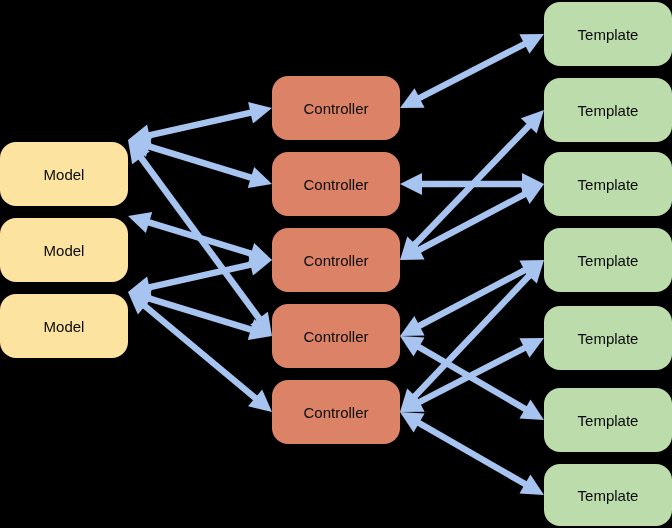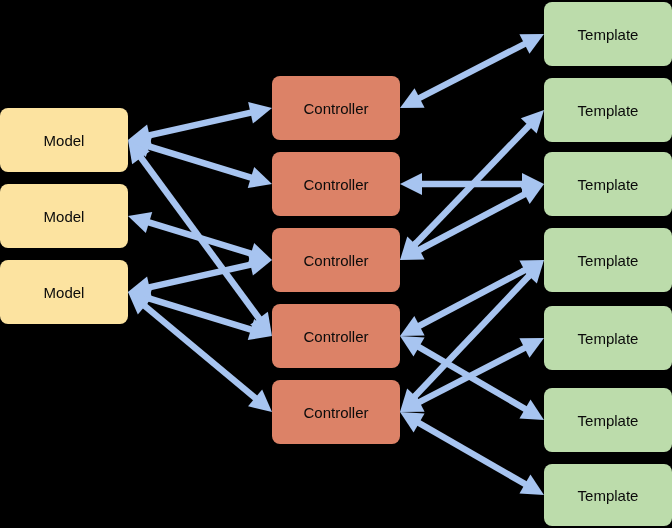--- a/index.html
+++ b/index.html
@@ -1,21 +1,21 @@
 <!DOCTYPE html>
 <html><head>
 <meta charset="utf-8">
 <style>
   html,body{margin:0;padding:0;background:#000;}
   body{width:672px;height:528px;overflow:hidden;font-family:"Liberation Sans",sans-serif;}
   #stage{position:relative;width:672px;height:528px;background:#000;}
   #arrow-layer{position:absolute;left:0;top:0;width:672px;height:528px;}
-  .node{position:absolute;border-radius:8px;display:flex;align-items:center;justify-content:center;
+  .node{position:absolute;border-radius:16px;display:flex;align-items:center;justify-content:center;
         font-size:15px;color:#0a0a0a;font-family:"Liberation Sans",sans-serif;z-index:5;}
-  .node-model{background:#FCE3A0;}
+  .node-model{background:#FCE3A0;margin-top:34px;}
   .node-controller{background:#DC8267;text-align:center;}
   .node-template{background:#BCDCAB;}
   .node-label{pointer-events:none;}
 </style>
 </head>
 <body>
 
 <div id="stage">
   <svg id="arrow-layer" viewBox="0 0 672 528" width="672" height="528">
       <g>

